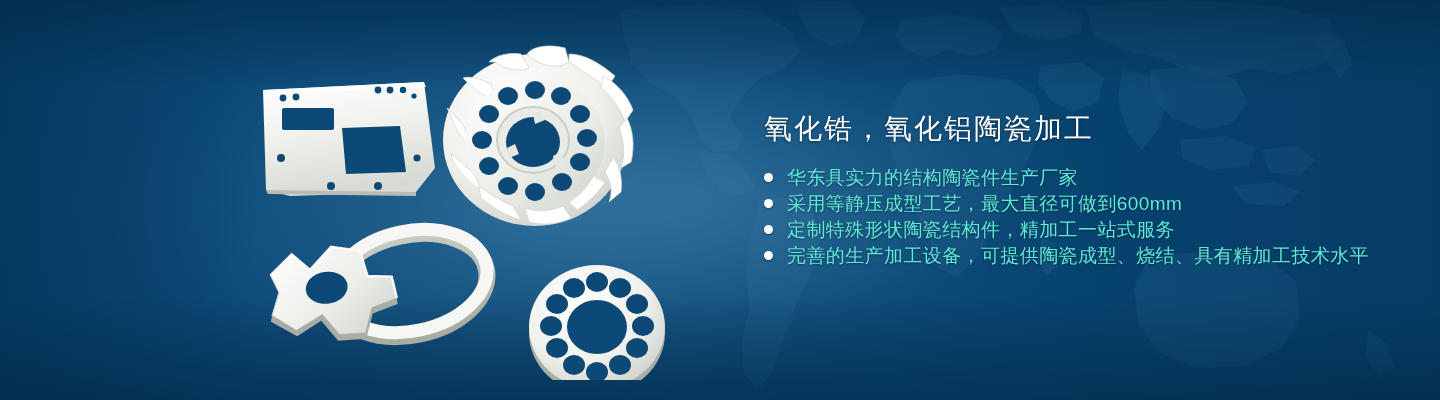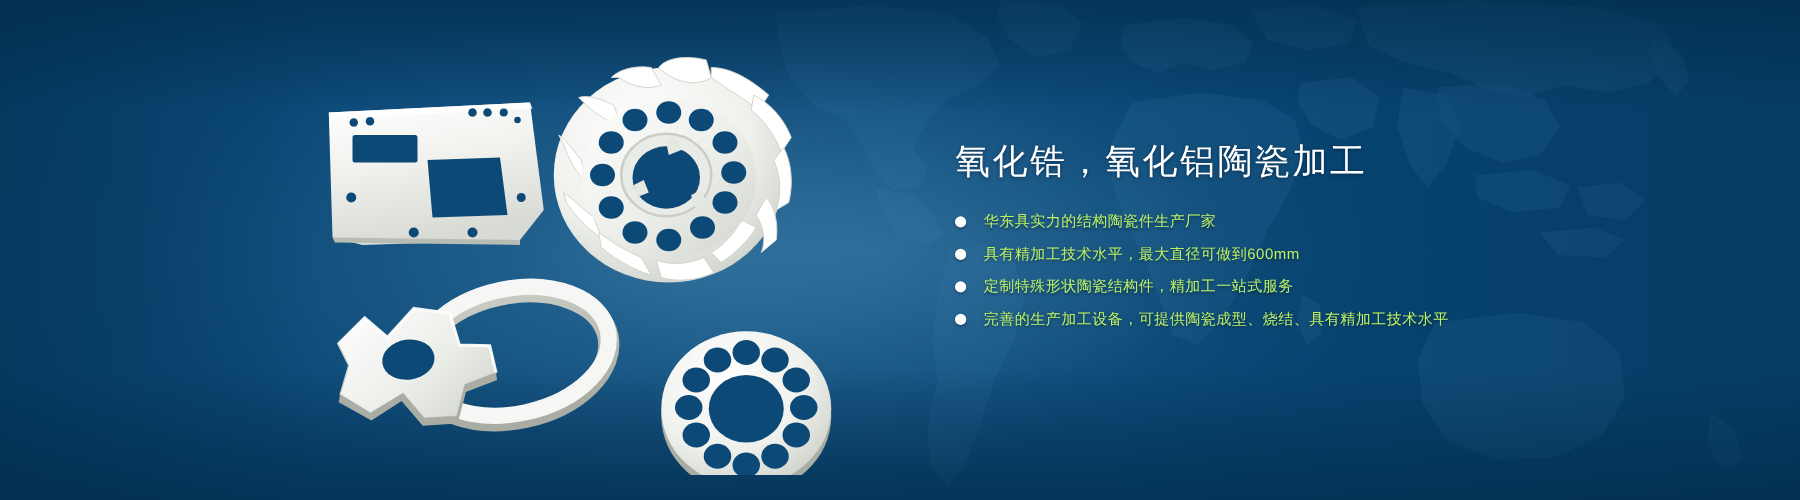--- a/index.html
+++ b/index.html
@@ -57,21 +57,21 @@
   .bullets{list-style:none;margin:0;padding:0;}
   .bullet-row{
     display:flex;align-items:center;margin-bottom:7px;
   }
   .bullet-dot{
     width:9px;height:9px;border-radius:50%;
     background:#ffffff;flex:none;margin-right:14px;
     box-shadow:0 1px 2px rgba(0,15,35,0.45);
   }
   .bullet-text{
-    color:#bef264;font-size:12px;line-height:19px;
+    color:#5eead4;font-size:19px;line-height:19px;
     letter-spacing:0.4px;white-space:nowrap;
     text-shadow:0 1px 2px rgba(0,20,40,0.5);
   }
   
   .products{position:absolute;left:230px;top:40px;width:470px;height:340px;}
   .products svg{display:block;width:100%;height:100%;}
 </style>
 </head>
 <body>
 
@@ -243,21 +243,21 @@
 
   <div class="text-block">
     <h1 class="headline">氧化锆，氧化铝陶瓷加工</h1>
     <ul class="bullets">
       <li class="bullet-row">
         <span class="bullet-dot"></span>
         <span class="bullet-text">华东具实力的结构陶瓷件生产厂家</span>
       </li>
       <li class="bullet-row">
         <span class="bullet-dot"></span>
-        <span class="bullet-text">具有精加工技术水平，最大直径可做到600mm</span>
+        <span class="bullet-text">采用等静压成型工艺，最大直径可做到600mm</span>
       </li>
       <li class="bullet-row">
         <span class="bullet-dot"></span>
         <span class="bullet-text">定制特殊形状陶瓷结构件，精加工一站式服务</span>
       </li>
       <li class="bullet-row">
         <span class="bullet-dot"></span>
         <span class="bullet-text">完善的生产加工设备，可提供陶瓷成型、烧结、具有精加工技术水平</span>
       </li>
     </ul>

